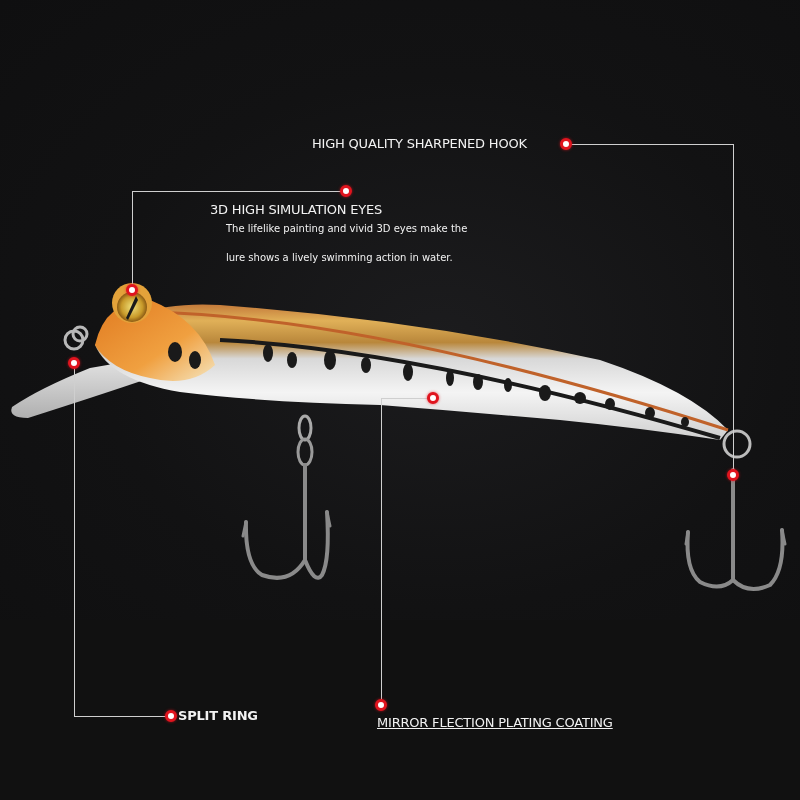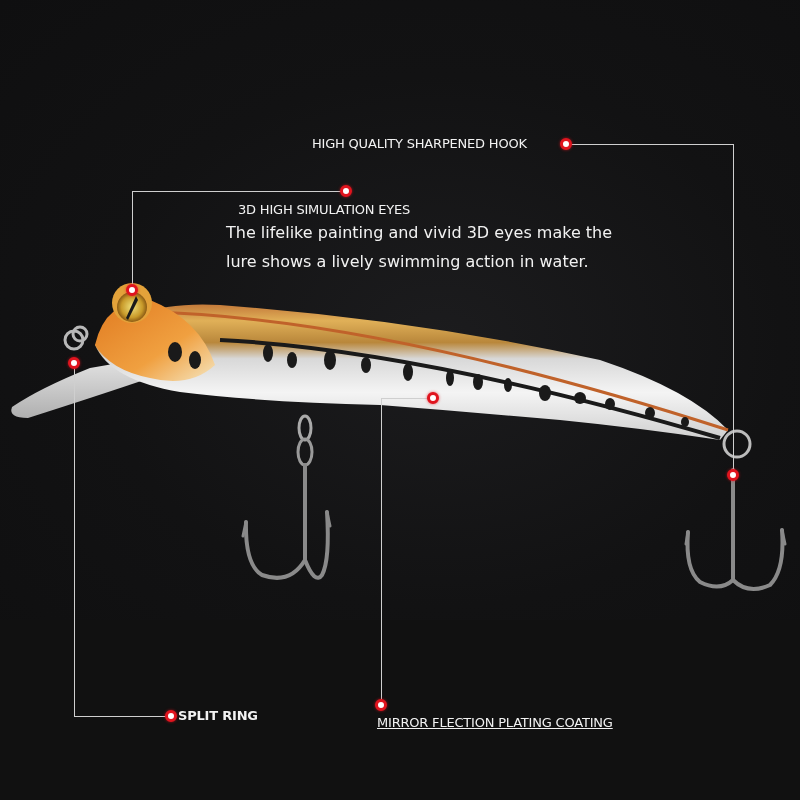--- a/index.html
+++ b/index.html
@@ -1,21 +1,21 @@
 <!DOCTYPE html>
 <html><head>
 <meta charset="utf-8">
 <style>
   html, body { margin:0; padding:0; }
   body { width:800px; height:800px; background:#111111; position:relative; overflow:hidden; font-family:"DejaVu Sans", sans-serif; }
   .stage { position:absolute; left:0; top:0; width:800px; height:620px;
     background: radial-gradient(ellipse at 55% 55%, #1c1c1e 0%, #121213 55%, #0f0f10 100%); }
   svg.art { position:absolute; left:0; top:0; }
   .label { position:absolute; color:#f2f2f2; font-size:13px; letter-spacing:-0.2px; white-space:nowrap; }
-  .desc { position:absolute; color:#f2f2f2; font-size:16px; white-space:nowrap; }
+  .desc { position:absolute; color:#f2f2f2; font-size:10px; white-space:nowrap; }
   .dot { position:absolute; width:12px; height:12px; border-radius:50%; background:#ffffff; border:3px solid #e0141e; box-sizing:border-box; margin:-6px 0 0 -6px; box-shadow:0 0 3px rgba(230,20,30,0.7); }
   .line { position:absolute; background:#cfcfcf; }
 </style>
 </head>
 <body>
 
 <div class="stage">
 
   <svg class="art" width="800" height="800" viewBox="0 0 800 800">
     <defs>
@@ -123,20 +123,20 @@
   <div class="dot" style="left:132px; top:290px;"></div>
 
   <div class="dot" style="left:74px; top:363px;"></div>
   <div class="dot" style="left:171px; top:716px;"></div>
 
   <div class="dot" style="left:433px; top:398px;"></div>
   <div class="dot" style="left:381px; top:705px;"></div>
 
   <div class="label" style="left:312px; top:136px;">HIGH QUALITY SHARPENED HOOK</div>
 
-  <div class="label" style="left:238px; top:202px;">3D HIGH SIMULATION EYES</div>
+  <div class="label" style="left:210px; top:202px;">3D HIGH SIMULATION EYES</div>
   <div class="desc" style="left:226px; top:223px;">The lifelike painting and vivid 3D eyes make the</div>
   <div class="desc" style="left:226px; top:252px;">lure shows a lively swimming action in water.</div>
 
   <div class="label" style="left:178px; top:708px;font-weight:bold;">SPLIT RING</div>
 
   <div class="label" style="left:377px; top:715px;text-decoration:underline;">MIRROR FLECTION PLATING COATING</div>
 </div>
 
 </body></html>

